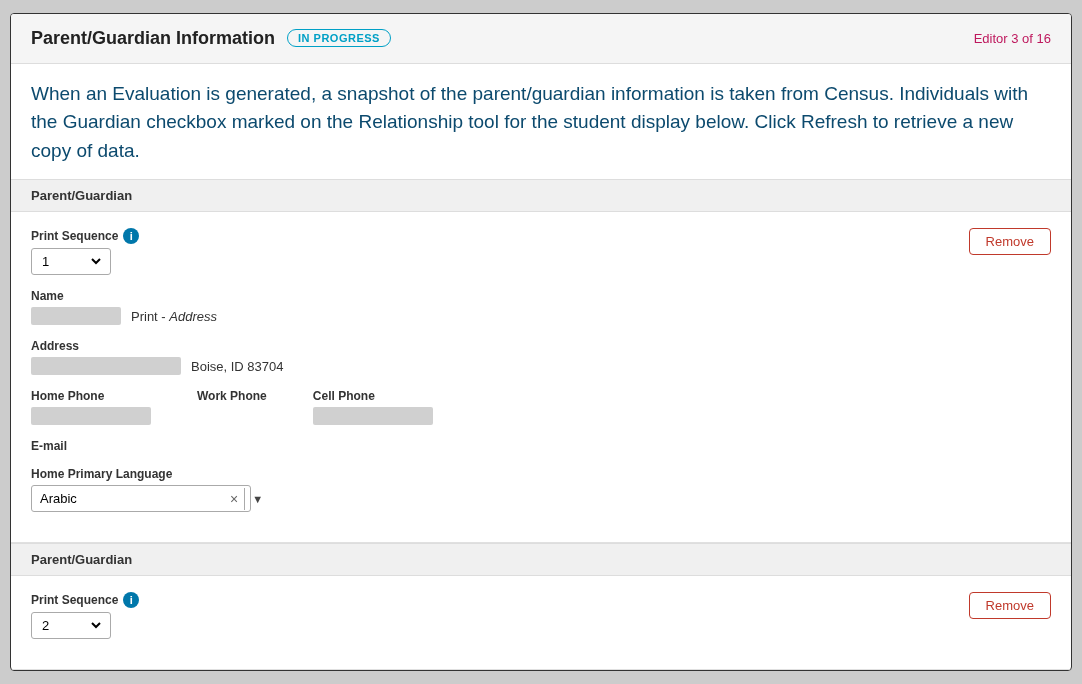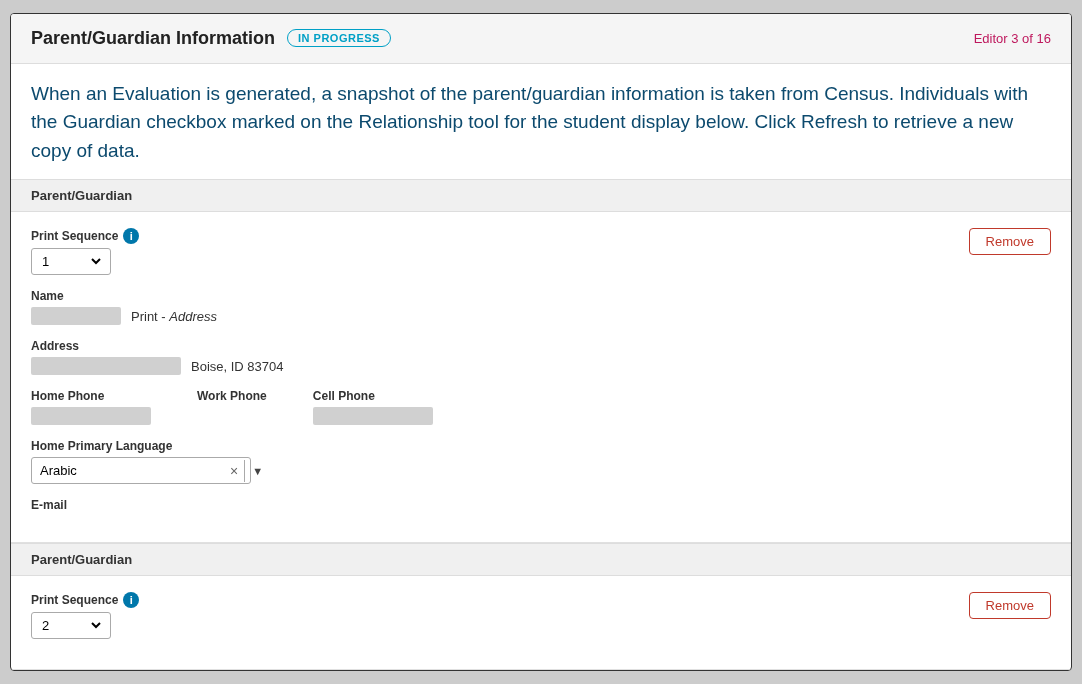--- a/index.html
+++ b/index.html
@@ -262,30 +262,30 @@
       <div class="phone-group">
         <div class="field-label">Work Phone</div>
       </div>
       <div class="phone-group">
         <div class="field-label">Cell Phone</div>
         <div class="redacted-box redacted-lg"></div>
       </div>
     </div>
 
     <div class="field-group">
+      <div class="field-label">E-mail</div>
+    </div>
+
+    <div class="field-group">
       <div class="field-label">Home Primary Language</div>
       <div class="combo-box">
         <input class="combo-input" type="text" value="Arabic" style="">
         <span class="combo-clear">×</span>
         <span class="combo-arrow">▼</span>
       </div>
-    </div>
-
-    <div class="field-group">
-      <div class="field-label">E-mail</div>
     </div>
   </div>
 
   <div class="section-header">
     <span>Parent/Guardian</span>
   </div>
 
   <div class="guardian-block">
     <div class="guardian-row-top">
       <div class="field-group">

